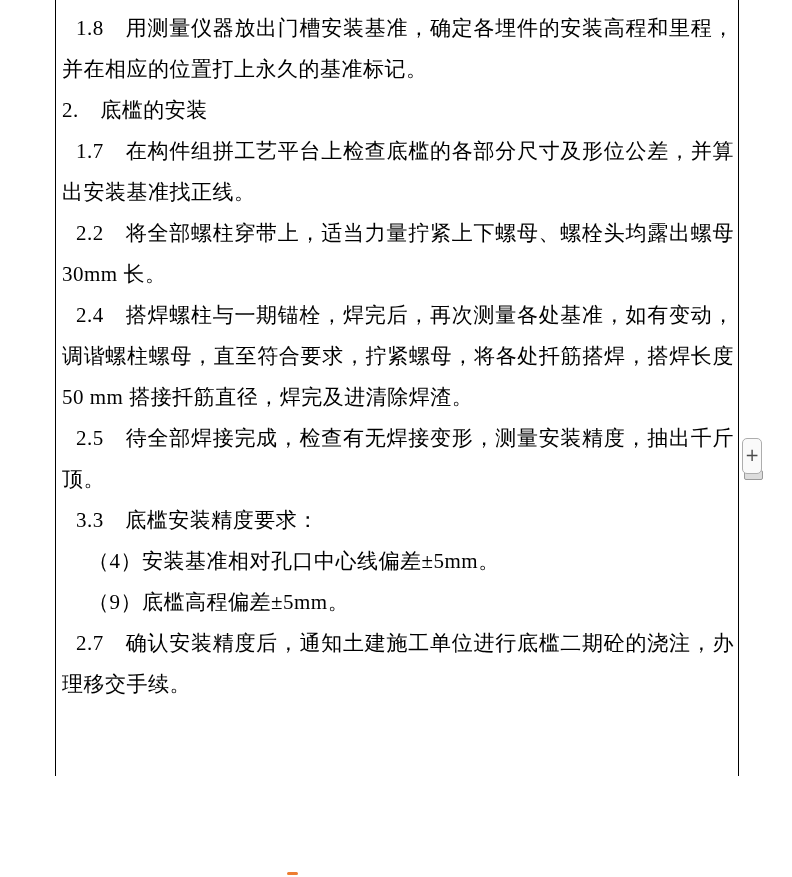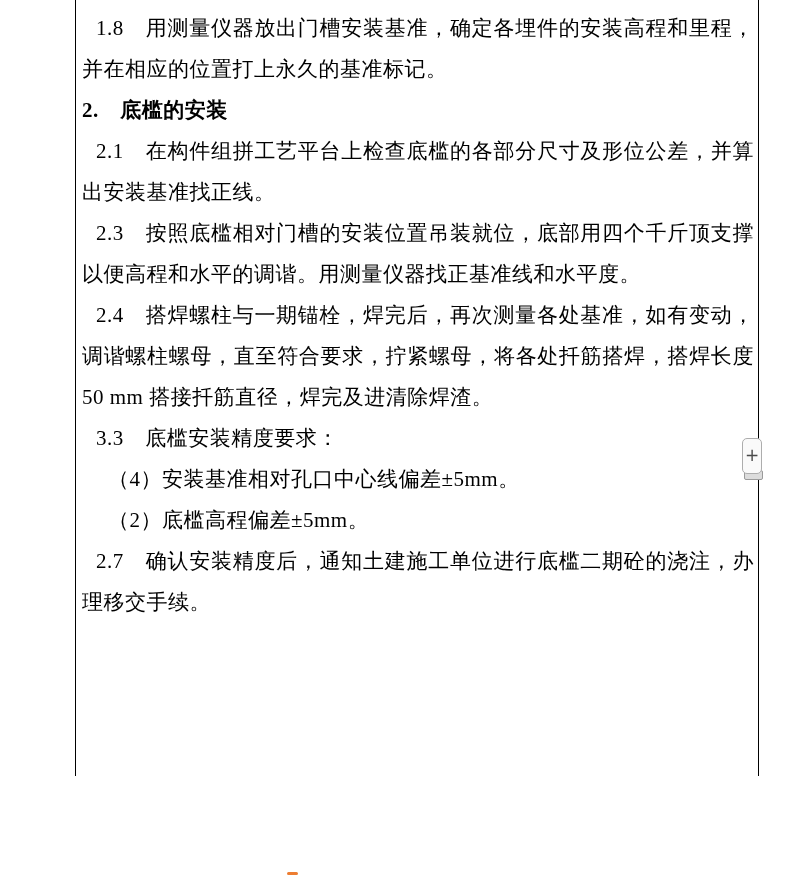--- a/index.html
+++ b/index.html
@@ -19,35 +19,34 @@
     position: absolute;
     left: 55px;
     top: 0;
     width: 684px;
     height: 776px;
     box-sizing: border-box;
     border-left: 1px solid #000000;
     border-right: 1px solid #000000;
     padding: 8px 4px 17px 6px;
     background: #ffffff;
-    margin-left: 20px;
   }
   .page-cell p {
     margin: 0;
     font-size: 21px;
     line-height: 41px;
     color: #000000;
     text-align: justify;
     letter-spacing: 0.5px;
   }
   .p-body   { text-indent: 14px; }
   .p-item   { text-indent: 26px; }
   .p-heading {
     text-indent: 0;
-    font-weight: bold;
+    font-weight: normal;
   }
   
   .plus-under {
     position: absolute;
     left: 744px;
     top: 470px;
     width: 17px;
     height: 8px;
     background: #dcdcdc;
     border: 1px solid #9a9a9a;
@@ -81,26 +80,27 @@
     border-radius: 1.5px;
     background: #ed7d31;
   }
 </style>
 </head>
 <body>
 
 <div class="page-cell">
   <p class="p-body">1.8　用测量仪器放出门槽安装基准，确定各埋件的安装高程和里程，并在相应的位置打上永久的基准标记。</p>
   <p class="p-heading">2.　底槛的安装</p>
-  <p class="p-body">2.1　在构件组拼工艺平台上检查底槛的各部分尺寸及形位公差，并算出安装基准找正线。</p>
-  <p class="p-body">2.3　按照底槛相对门槽的安装位置吊装就位，底部用四个千斤顶支撑以便高程和水平的调谐。用测量仪器找正基准线和水平度。</p>
+  <p class="p-body">1.7　在构件组拼工艺平台上检查底槛的各部分尺寸及形位公差，并算出安装基准找正线。</p>
+  <p class="p-body">2.2　将全部螺柱穿带上，适当力量拧紧上下螺母、螺栓头均露出螺母 30mm 长。</p>
   <p class="p-body">2.4　搭焊螺柱与一期锚栓，焊完后，再次测量各处基准，如有变动，调谐螺柱螺母，直至符合要求，拧紧螺母，将各处扦筋搭焊，搭焊长度 50 mm 搭接扦筋直径，焊完及进清除焊渣。</p>
+  <p class="p-body">2.5　待全部焊接完成，检查有无焊接变形，测量安装精度，抽出千斤顶。</p>
   <p class="p-body">3.3　底槛安装精度要求：</p>
   <p class="p-item">（4）安装基准相对孔口中心线偏差±5mm。</p>
-  <p class="p-item">（2）底槛高程偏差±5mm。</p>
+  <p class="p-item">（9）底槛高程偏差±5mm。</p>
   <p class="p-body">2.7　确认安装精度后，通知土建施工单位进行底槛二期砼的浇注，办理移交手续。</p>
 
 </div>
 
 <div class="plus-under"></div>
 <div class="plus-button">
   <span>+</span>
 </div>
 
 <div class="cursor-mark"></div>

